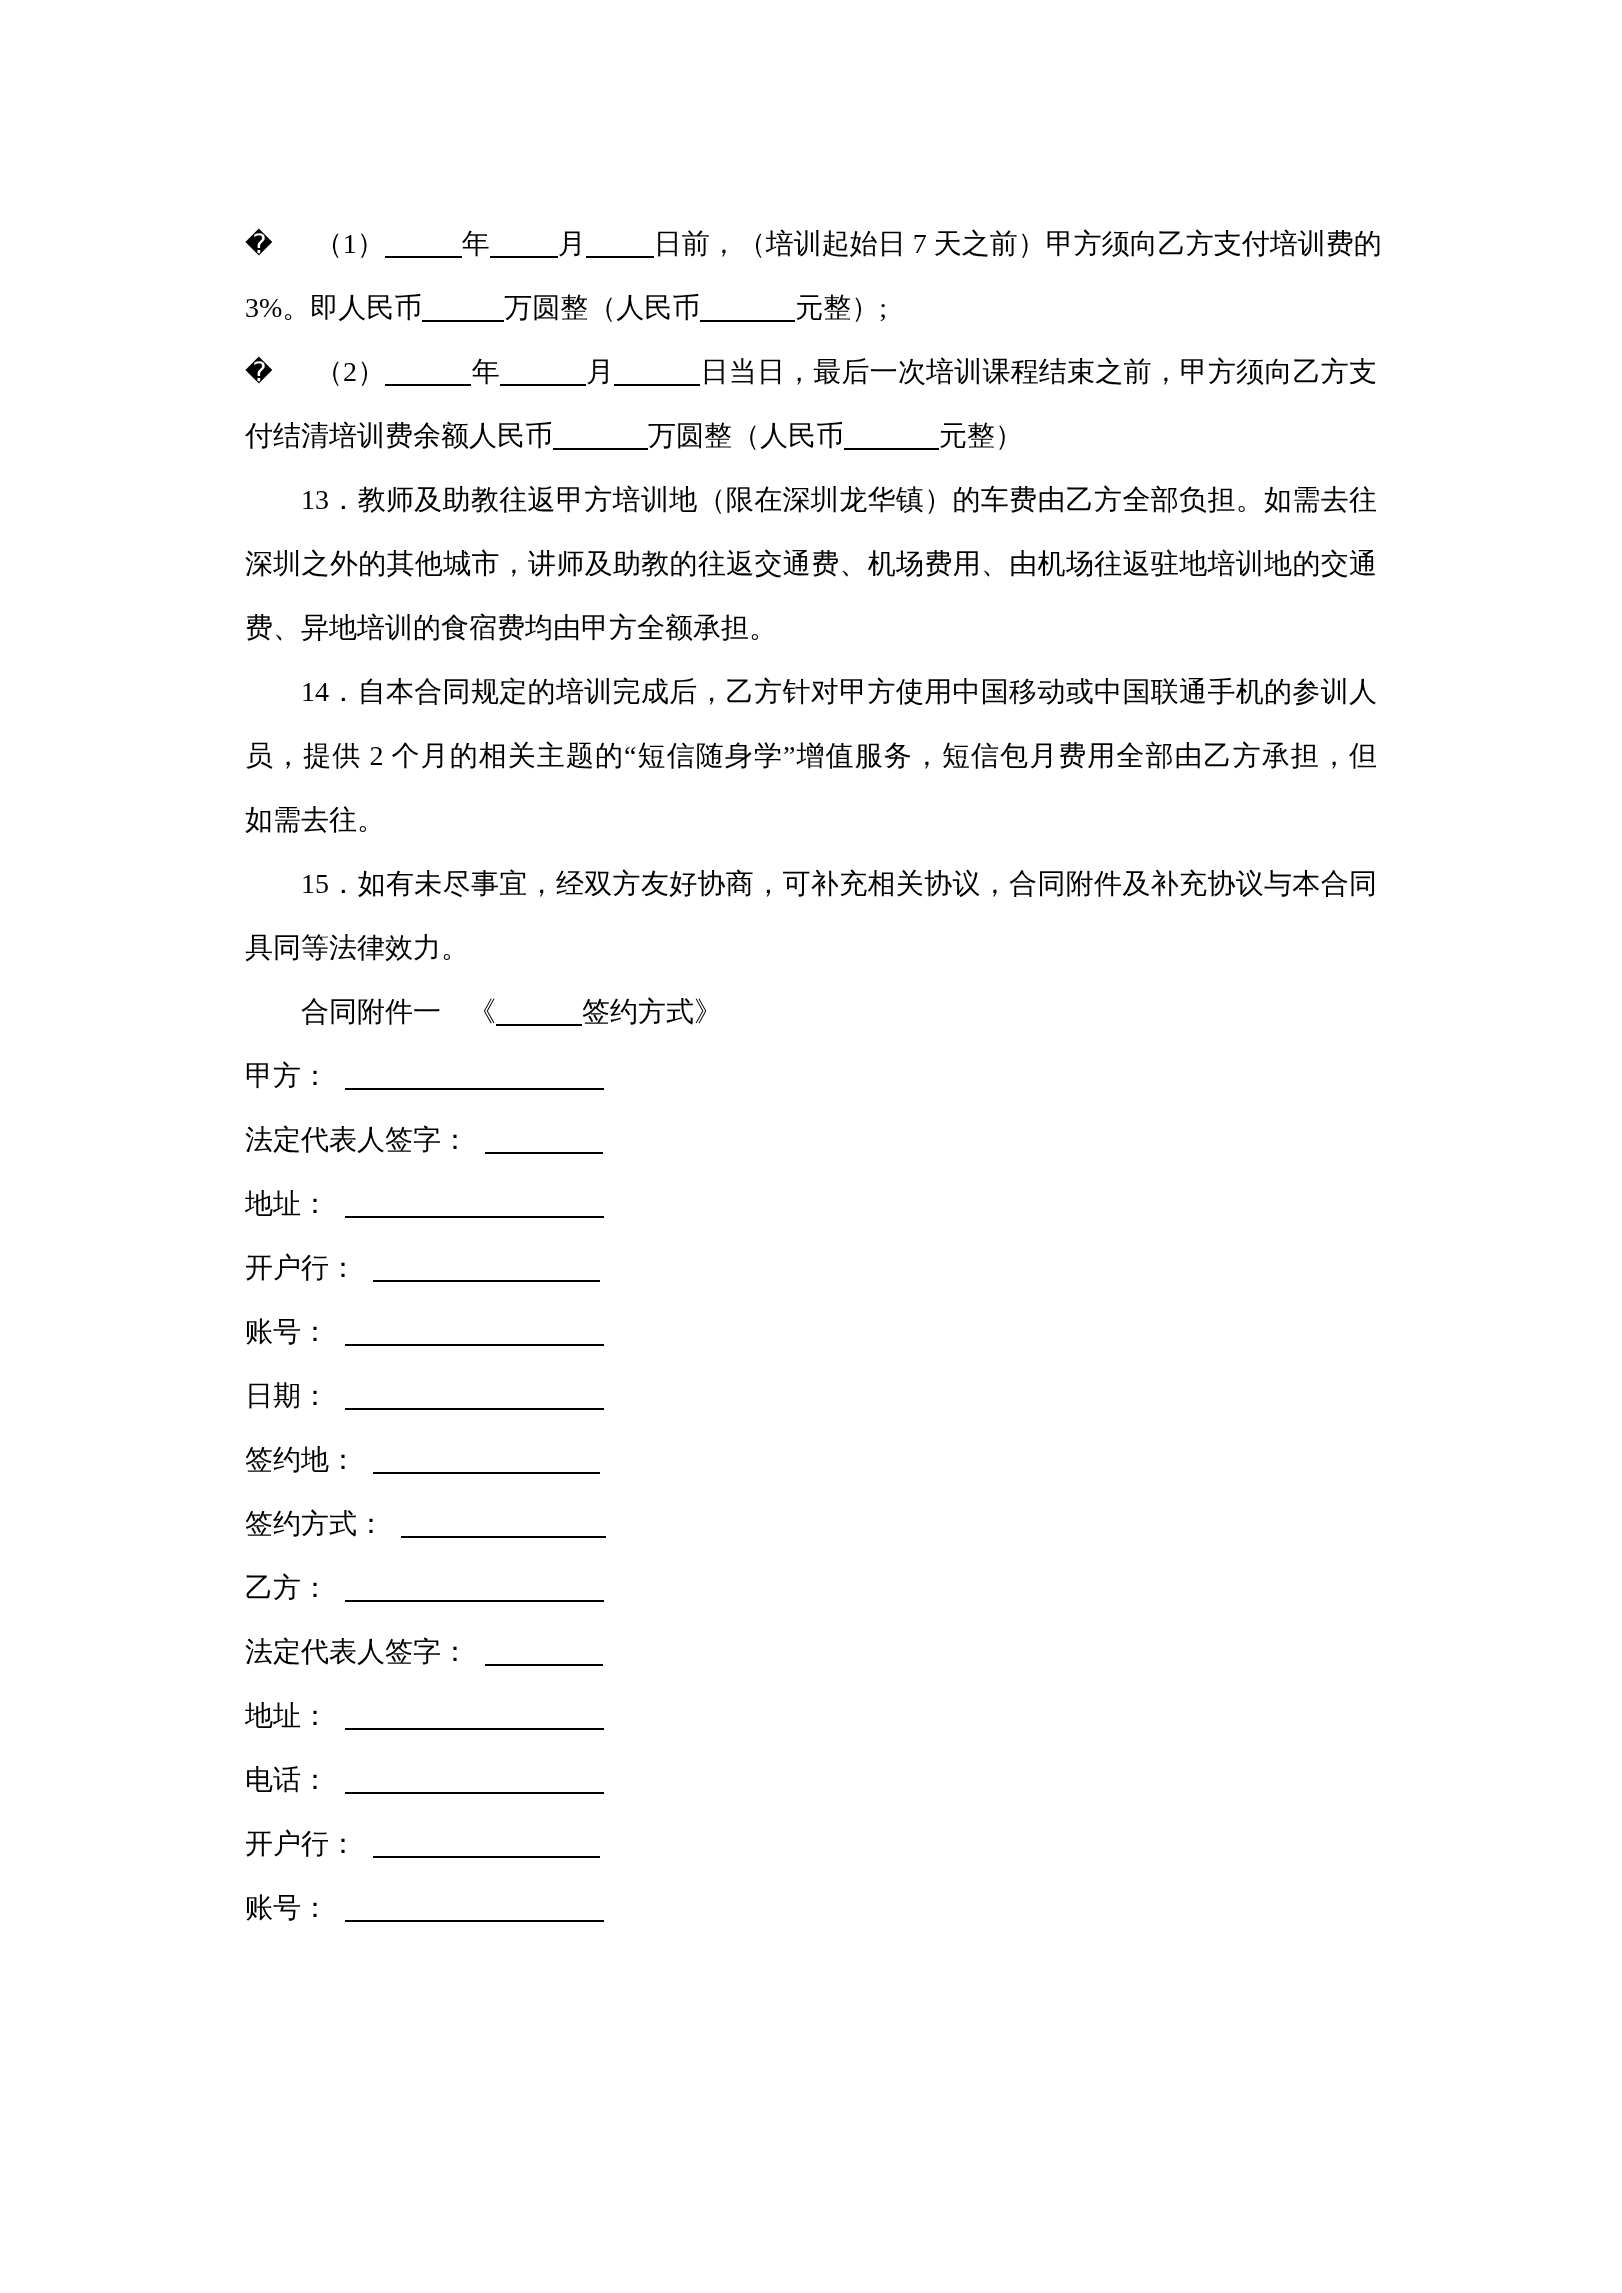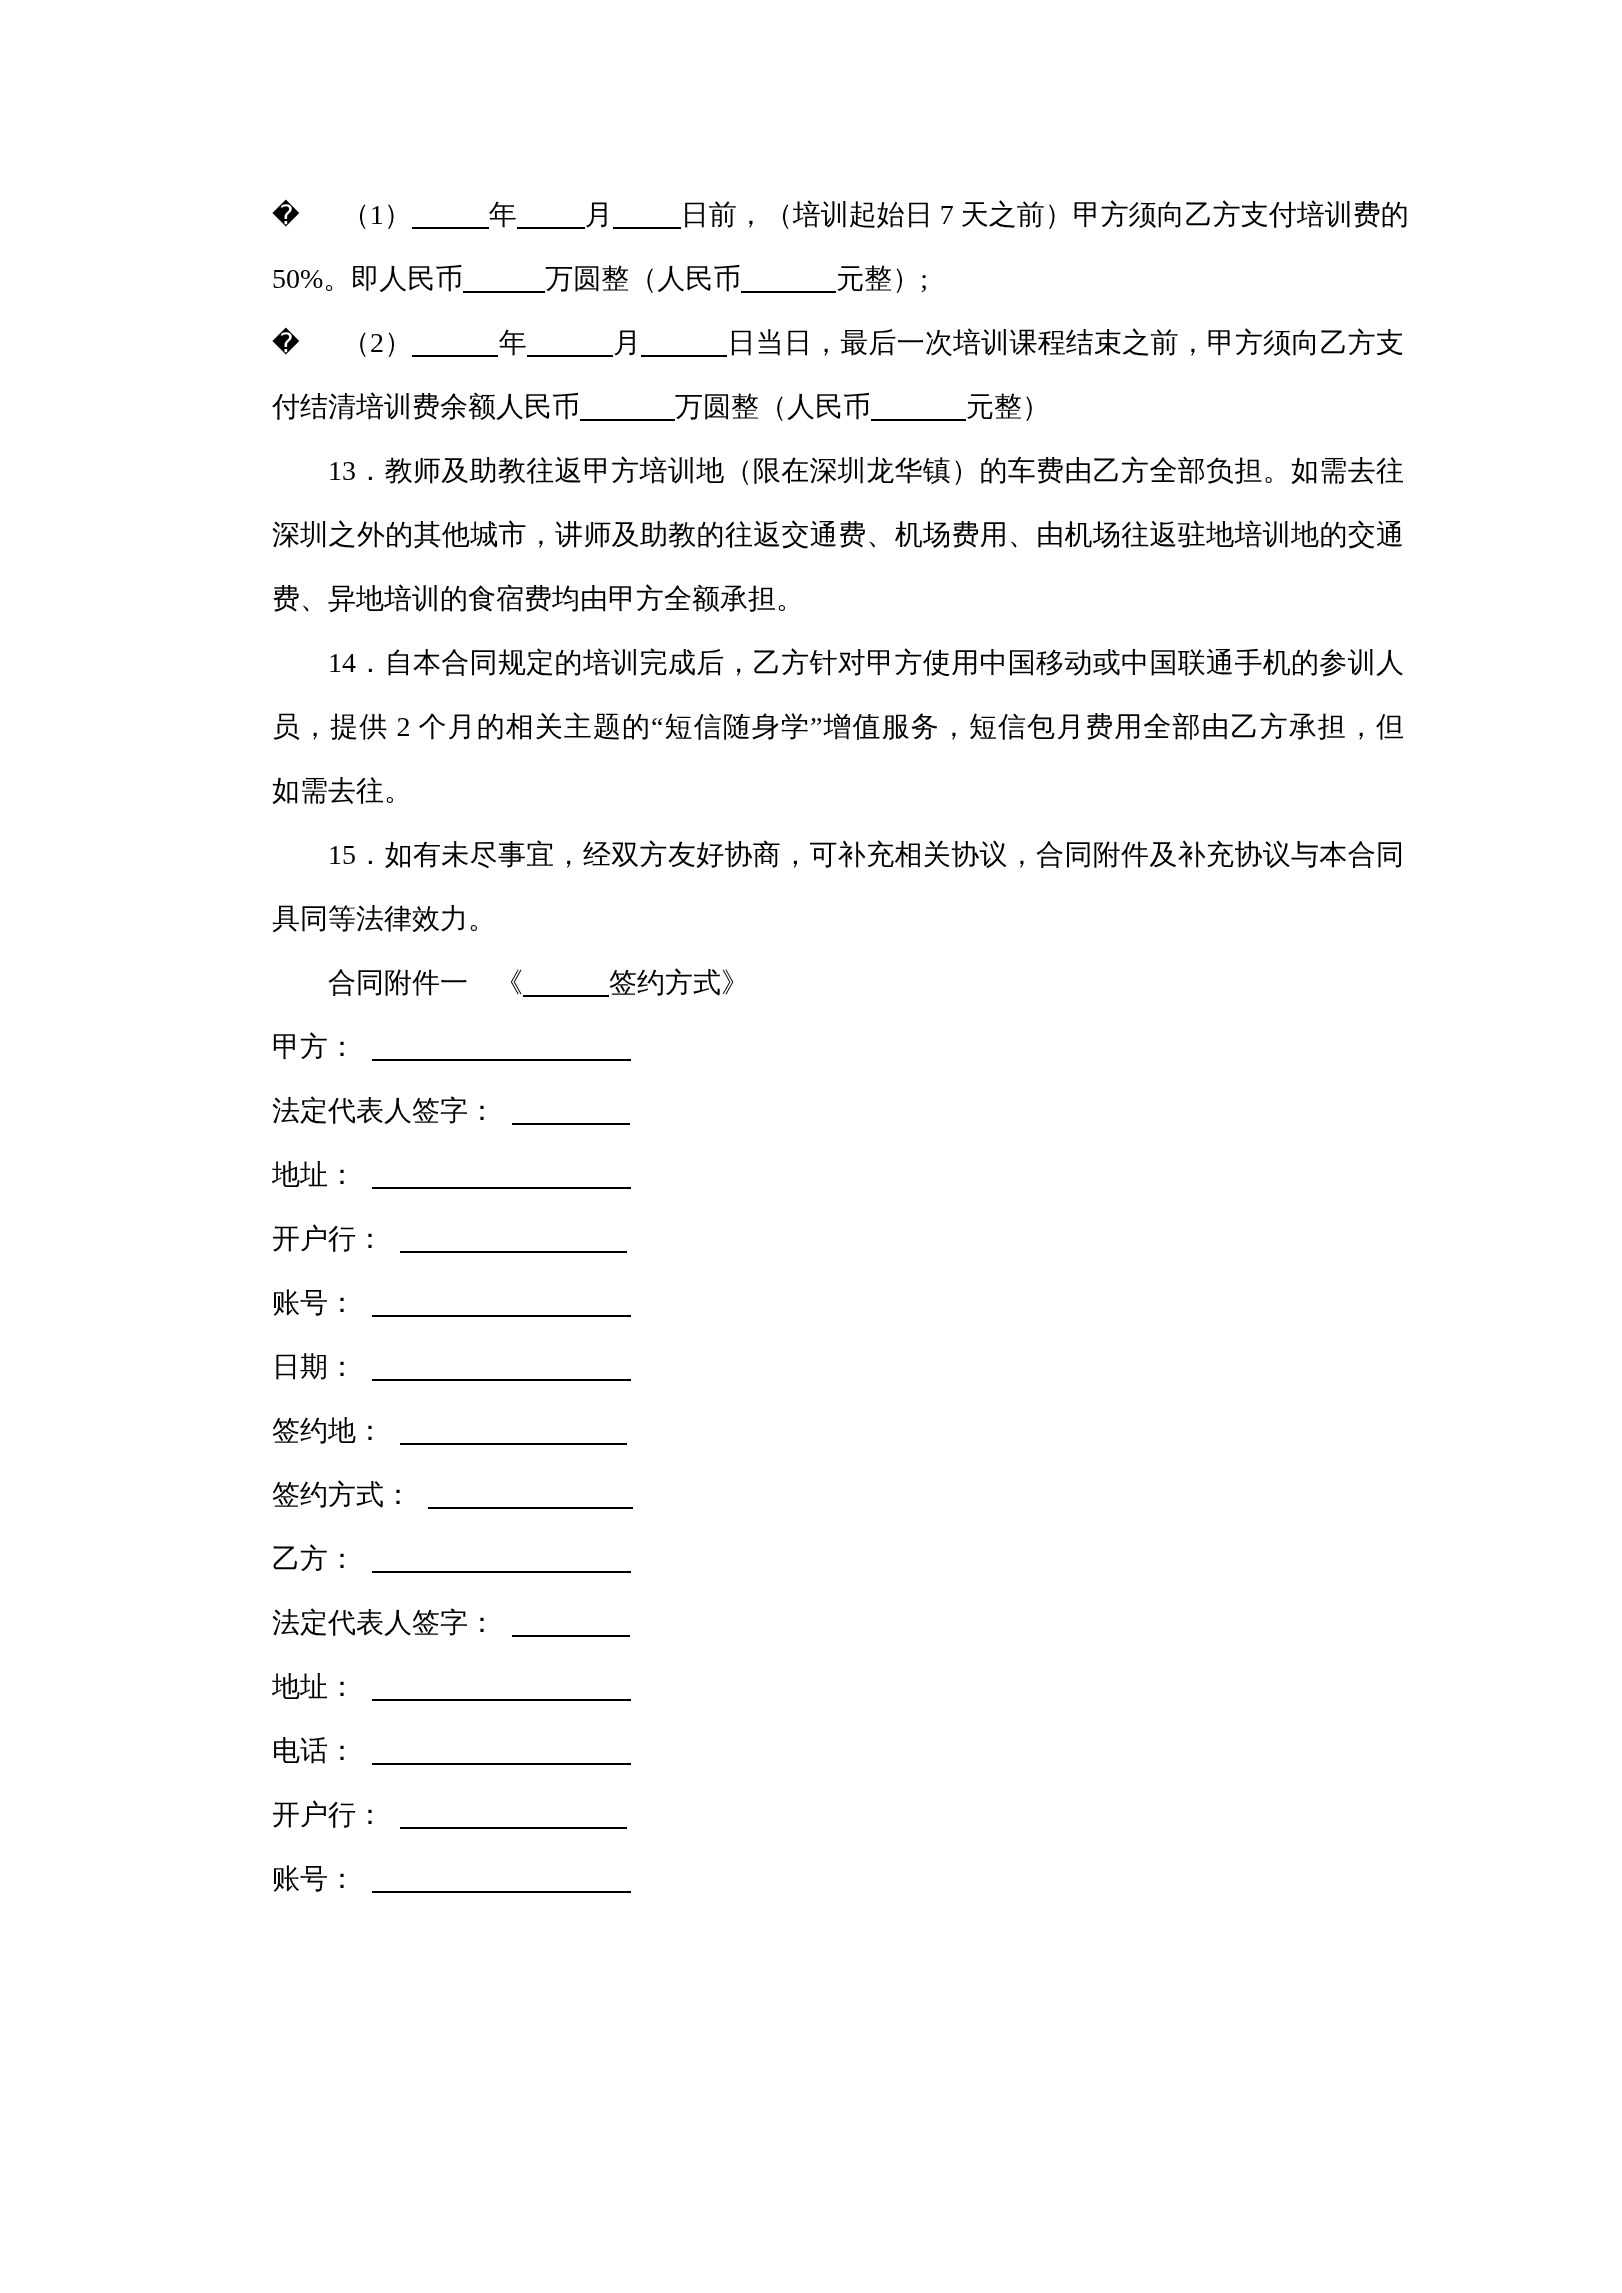--- a/index.html
+++ b/index.html
@@ -6,23 +6,22 @@
   .page{
     position:relative;
     width:1623px;height:2294px;
     background:#ffffff;
     font-family:"Liberation Serif","DejaVu Serif",serif;
     color:#000;
     overflow:hidden;
   }
   .textcol{
     position:absolute;
-    left:245px;top:183px;
+    left:245px;top:212px;
     width:1132px;
-    margin-left:27px;
   }
   .line{
     height:64px;
     line-height:64px;
     font-size:28px;
     white-space:nowrap;
     box-sizing:border-box;
   }
   .j{
     text-align:justify;
@@ -50,21 +49,21 @@
 </head>
 <body>
 
 <div class="page">
   <div class="textcol">
 
     <div class="line j">
       <span class="bullet">�</span><span class="btab"></span><span>（1）</span><span class="bl w85"></span><span>年</span><span class="bl w75"></span><span>月</span><span class="bl w75"></span><span>日前，（培训起始日 7 天之前）甲方须向乙方支付培训费的</span>
     </div>
     <div class="line">
-      <span>50%。即人民币</span><span class="bl w90"></span><span>万圆整（人民币</span><span class="bl w105"></span><span>元整）;</span>
+      <span>3%。即人民币</span><span class="bl w90"></span><span>万圆整（人民币</span><span class="bl w105"></span><span>元整）;</span>
     </div>
 
     <div class="line j">
       <span class="bullet">�</span><span class="btab"></span><span>（2）</span><span class="bl w95"></span><span>年</span><span class="bl w95"></span><span>月</span><span class="bl w95"></span><span>日当日，最后一次培训课程结束之前，甲方须向乙方支</span>
     </div>
     <div class="line">
       <span>付结清培训费余额人民币</span><span class="bl w105"></span><span>万圆整（人民币</span><span class="bl w105"></span><span>元整）</span>
     </div>
 
     <div class="line j ind"><span>13．教师及助教往返甲方培训地（限在深圳龙华镇）的车费由乙方全部负担。如需去往</span></div>

